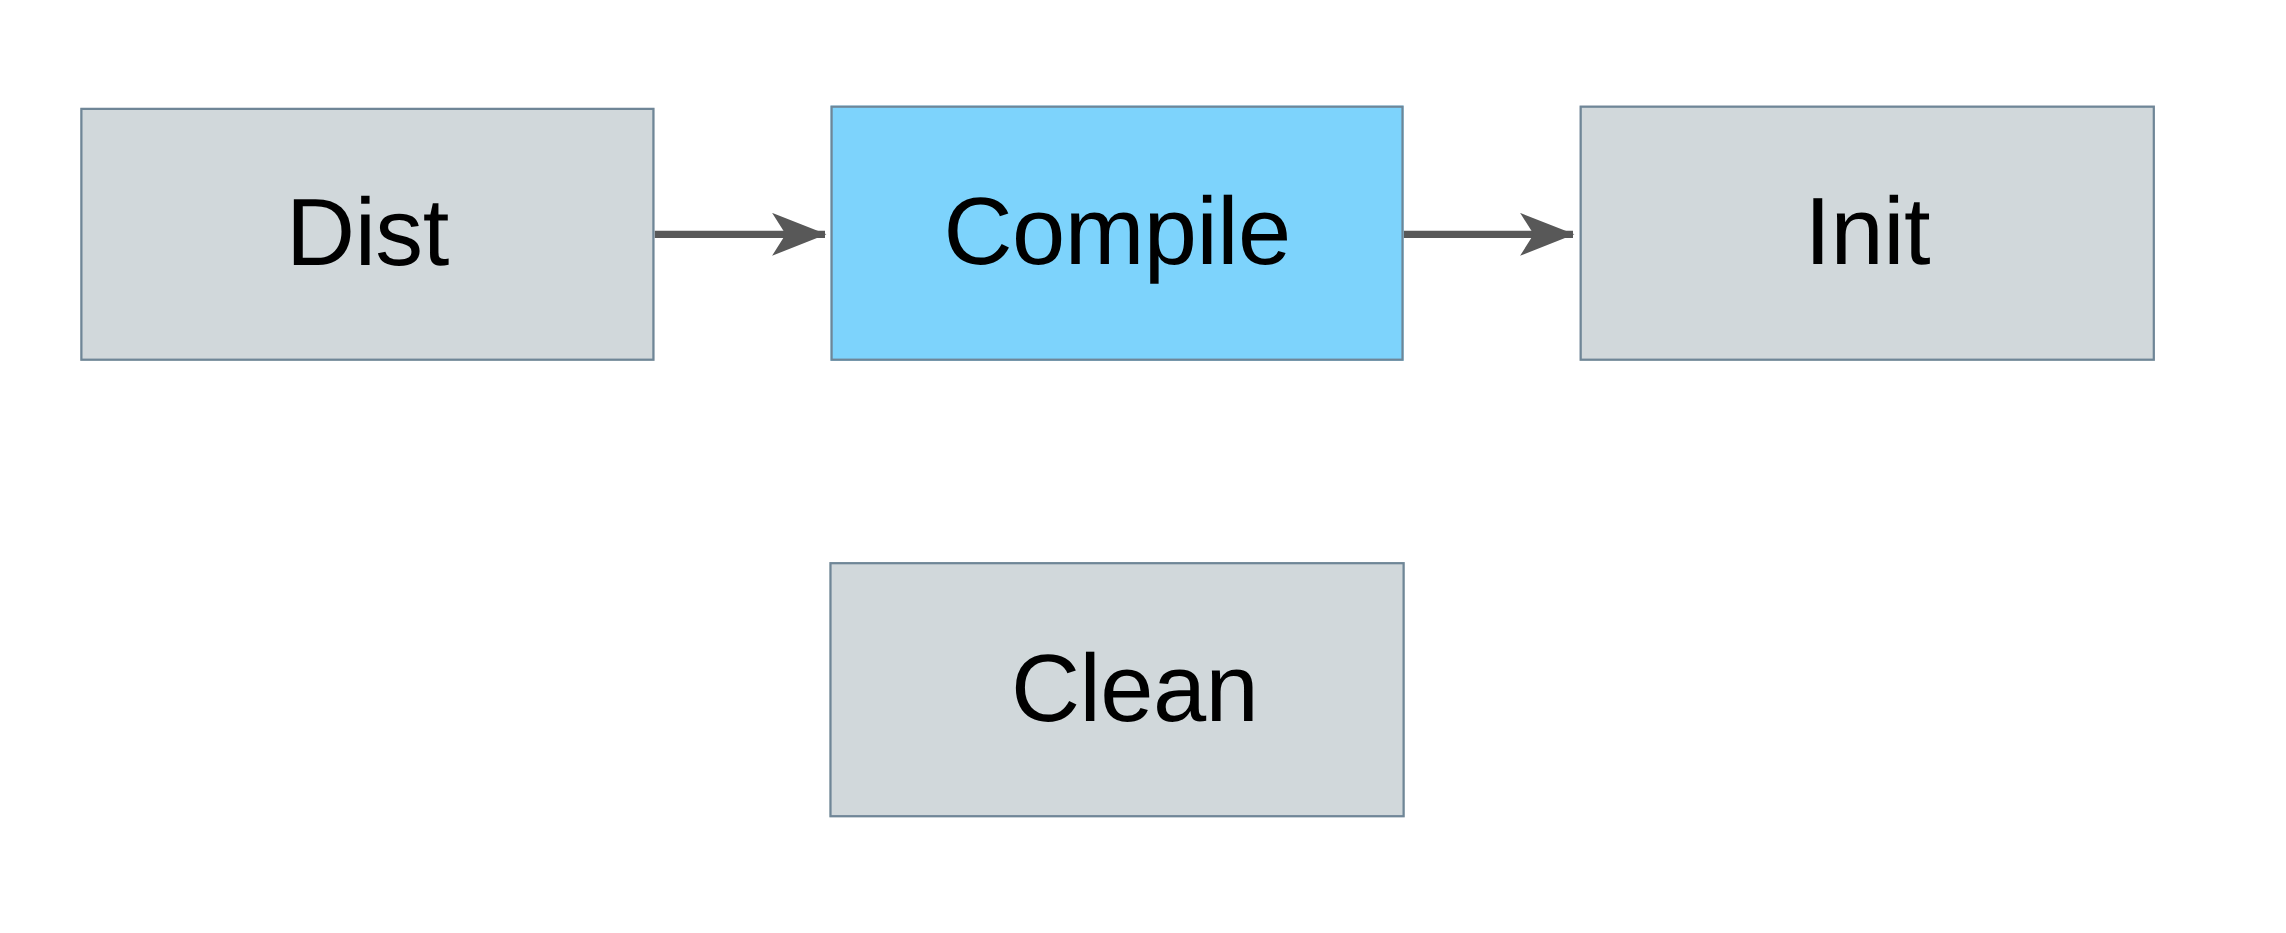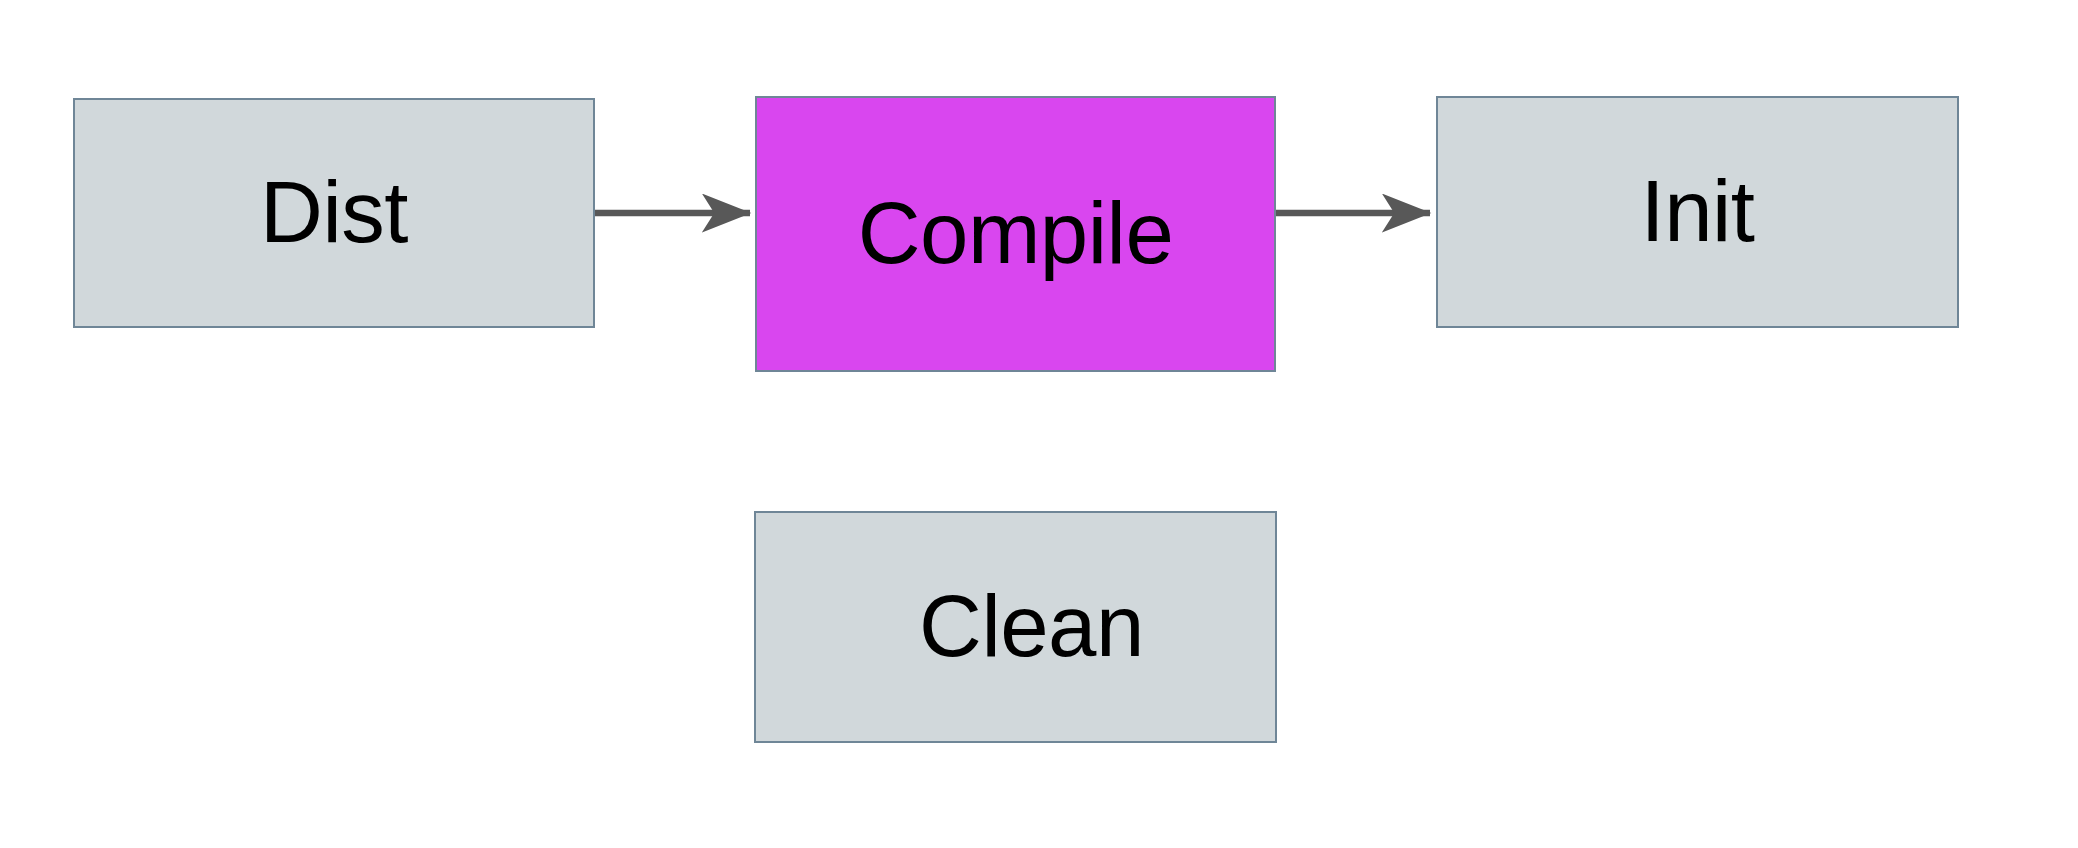--- a/index.html
+++ b/index.html
@@ -73,21 +73,21 @@
 
     <g>
       <line x1="1276" y1="213" x2="1430" y2="213" stroke="#585858" stroke-width="6.5" marker-end="url(#arrowConcave)"></line>
     </g>
   </svg>
 
   <div class="node" id="node-dist" style="left: 73px; top: 98px; width: 522px; height: 230px; background: rgb(209, 216, 219); border-color: rgb(111, 134, 151); border-width: 2.5px;">
     <span class="node-label" style="color: rgb(0, 0, 0);">Dist</span>
   </div>
 
-  <div class="node" id="node-compile" style="left: 755px; top: 96px; width: 521px; height: 276px; background: #d946ef; border-color: rgb(111, 134, 151); border-width: 2.5px;">
+  <div class="node" id="node-compile" style="left: 755px; top: 96px; width: 521px; height: 232px; background: #7dd3fc; border-color: rgb(111, 134, 151); border-width: 2.5px;">
     <span class="node-label" style="color: rgb(0, 0, 0);">Compile</span>
   </div>
 
   <div class="node" id="node-init" style="left: 1436px; top: 96px; width: 523px; height: 232px; background: rgb(209, 216, 219); border-color: rgb(111, 134, 151); border-width: 2.5px; text-align: right;">
     <span class="node-label" style="color: rgb(0, 0, 0);">Init</span>
   </div>
 
   <div class="node" id="node-clean" style="left: 754px; top: 511px; width: 523px; height: 232px; background: rgb(209, 216, 219); border-color: rgb(111, 134, 151); border-width: 2.5px;">
     <span class="node-label" style="color: rgb(0, 0, 0); margin-left: 32px;">Clean</span>
   </div>

